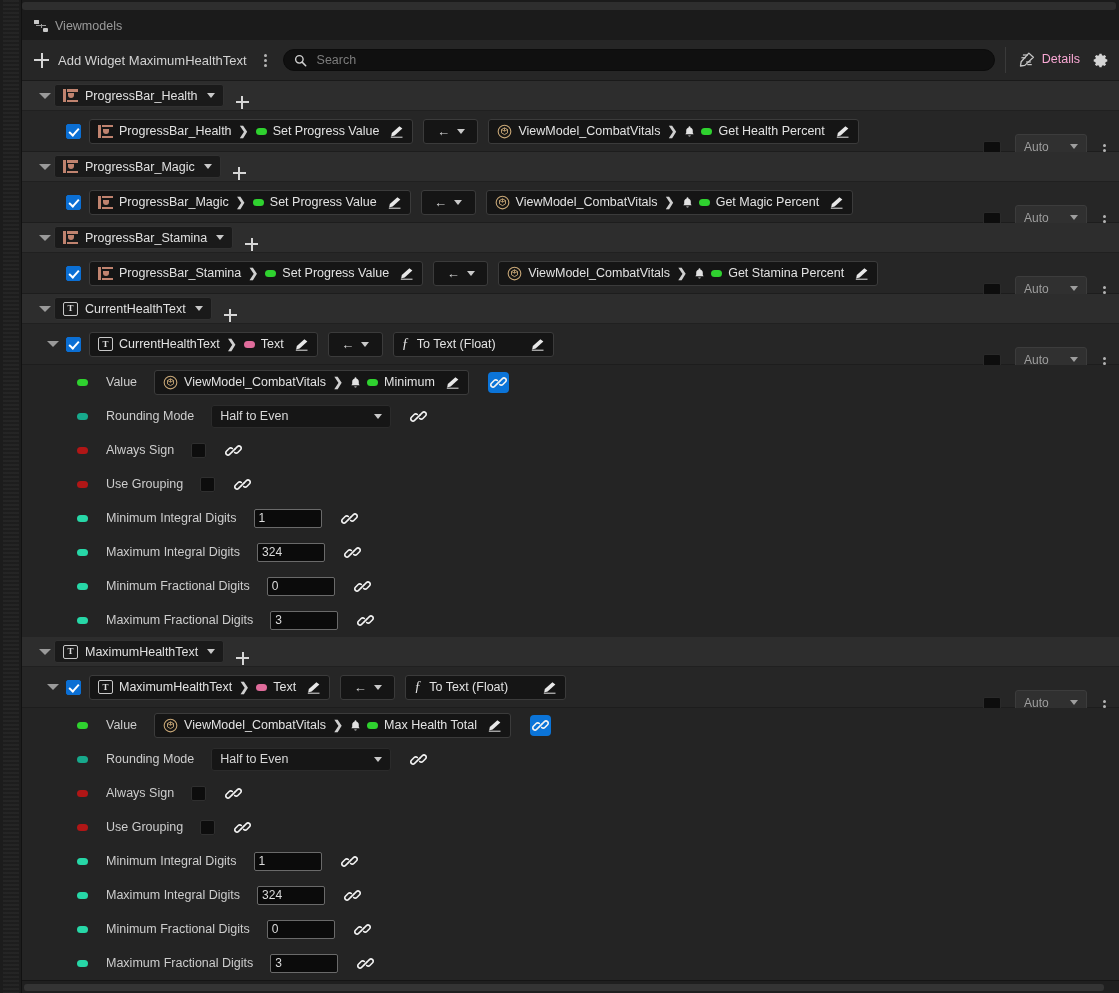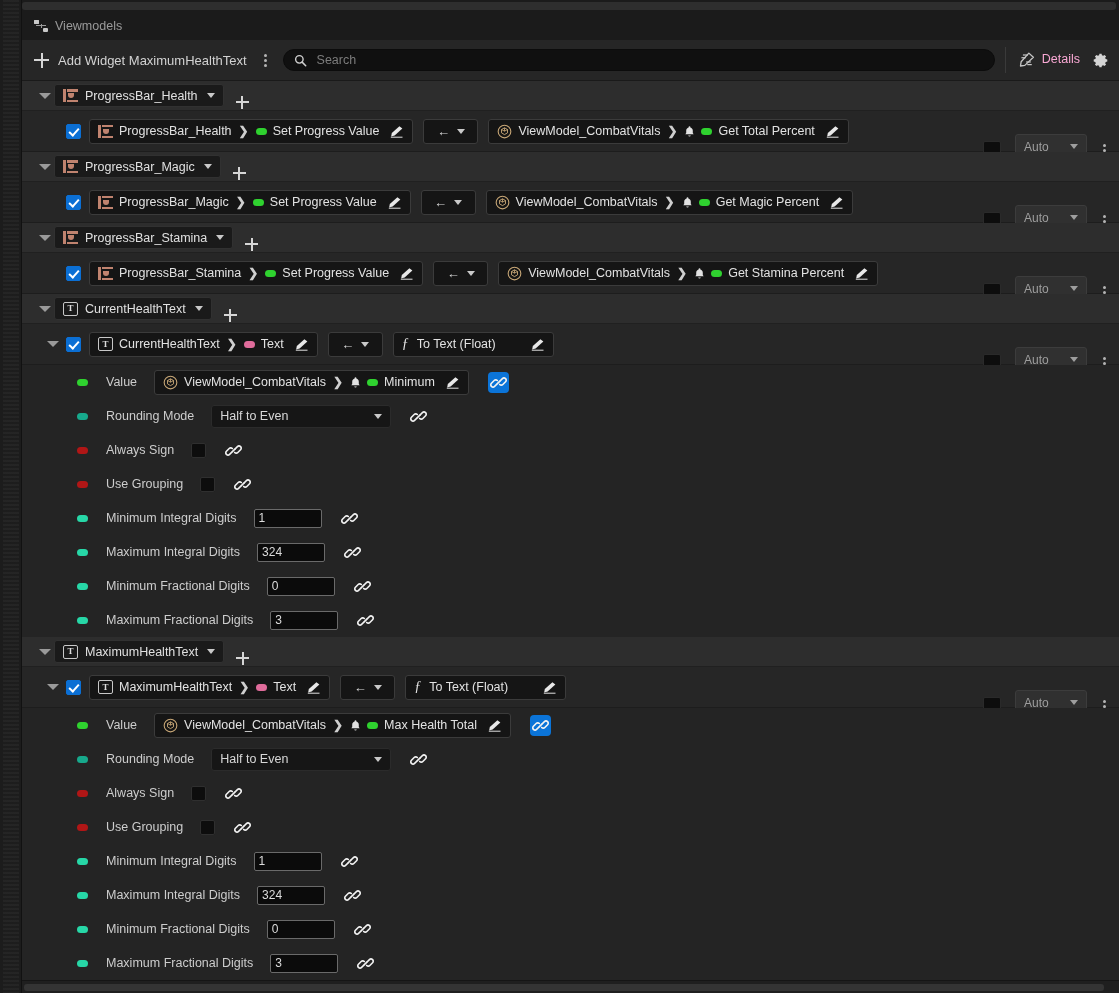--- a/index.html
+++ b/index.html
@@ -399,21 +399,21 @@
           <line x1="9" y1="8.6" x2="12.6" y2="6.6" stroke="#c9a877" stroke-width="1"></line>
           <line x1="9" y1="8.6" x2="5.4" y2="6.6" stroke="#c9a877" stroke-width="1"></line>
         </svg>
         <span class="ptxt">ViewModel_CombatVitals</span>
         <span class="sep">❯</span>
         <svg viewBox="0 0 14 16" class="bell">
           <path d="M7 1.3a1.1 1.1 0 011.1 1.1v.5c1.9.5 3.1 2.1 3.1 4.1v3l1.1 1.6H1.7l1.1-1.6v-3c0-2 1.2-3.6 3.1-4.1v-.5A1.1 1.1 0 017 1.3z" fill="#e2e2e2"></path>
           <path d="M5.3 13.1a1.8 1.8 0 003.4 0z" fill="#e2e2e2"></path>
         </svg>
         <span class="dot green"></span>
-        <span class="ptxt">Get Total Percent</span>
+        <span class="ptxt">Get Health Percent</span>
         <svg viewBox="0 0 18 16" class="pencil">
           <path d="M12.6 1.4 L16.2 4.4 L6.7 13.0 L2.4 14.2 L3.2 9.9 Z" fill="#e8e8e8"></path>
           <line x1="2.0" y1="15.0" x2="16.4" y2="15.0" stroke="#e8e8e8" stroke-width="1.2"></line>
         </svg>
       </div>
       <div class="row-right">
         <span class="swatch"></span>
         <div class="auto-sel">
           <span>Auto</span>
           <span class="chev"></span>

